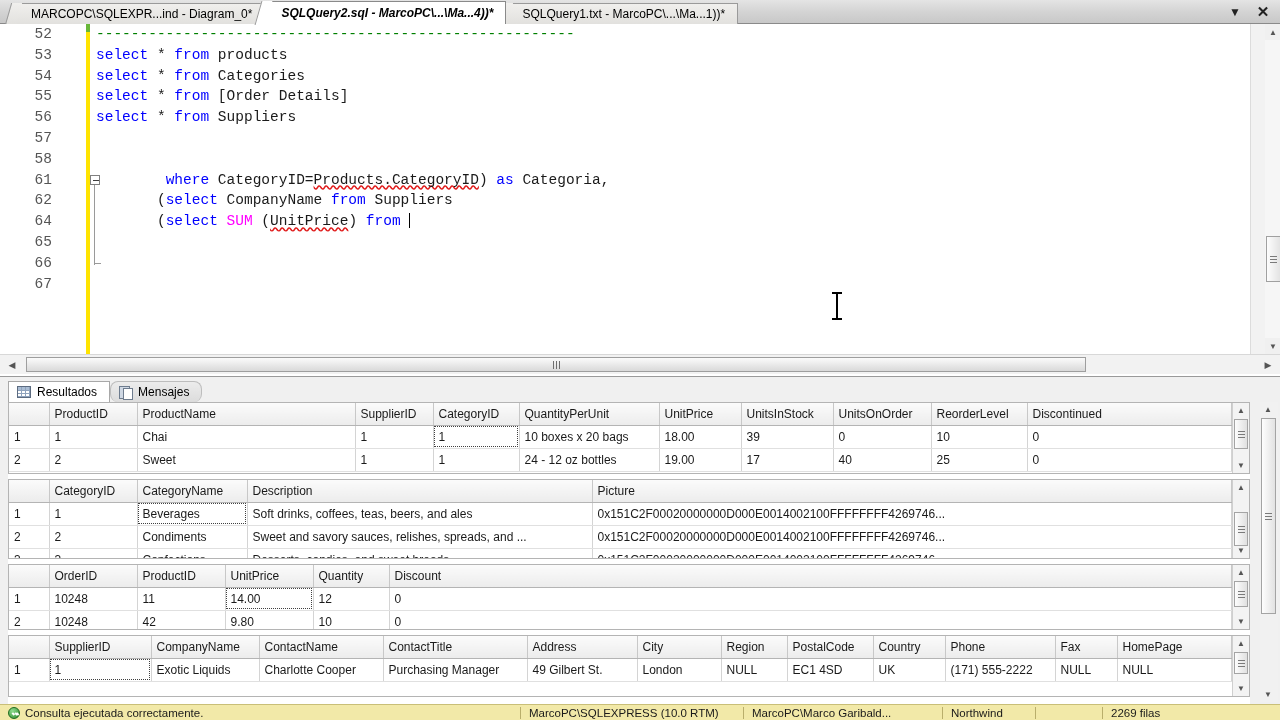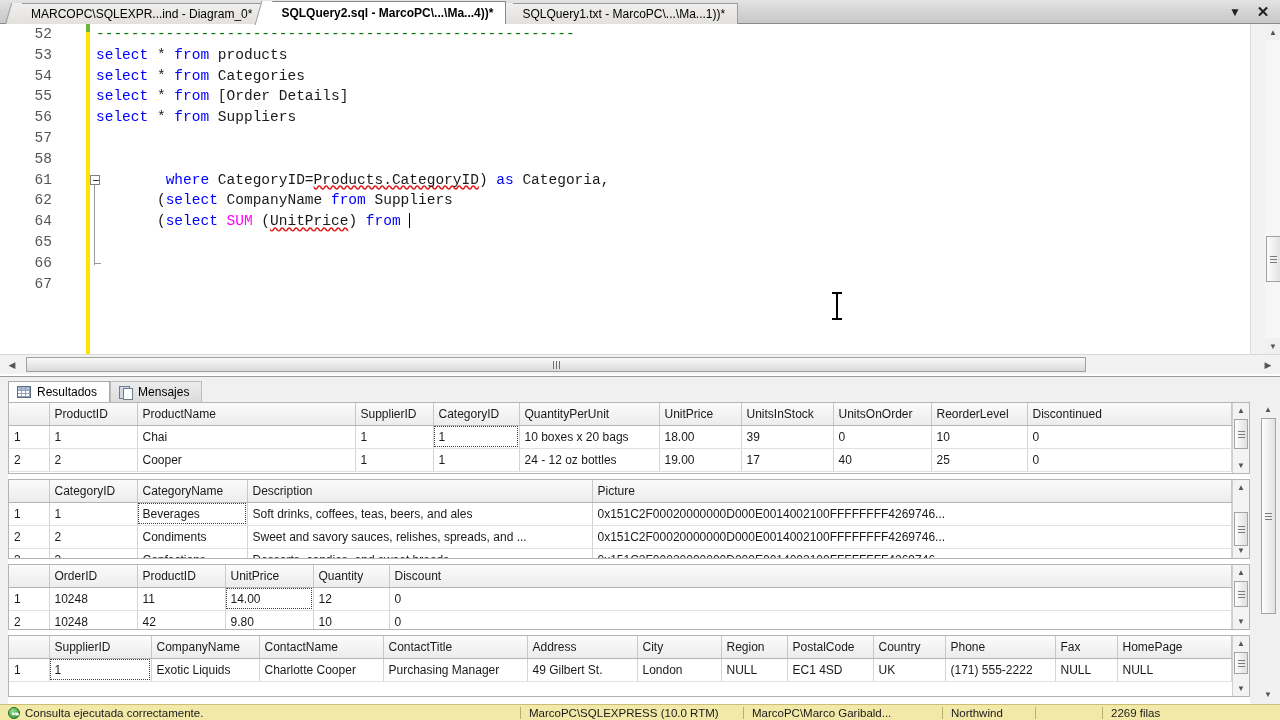--- a/index.html
+++ b/index.html
@@ -44,20 +44,21 @@
     border-left: 1px solid #9a9a9a;
     transform: skewX(-16deg);
     z-index: -1;
   }
   .tab.active {
     background: #ffffff;
     height: 23px; line-height: 22px;
     font-weight: bold;
     border-color: #8a8a8a;
     z-index: 3;
+    font-style: italic;
   }
   .tab.active::before { background:#ffffff; height:24px; }
   .win-controls {
     position: absolute; right: 2px; top: 2px;
     display: flex; gap: 10px; align-items: center;
     height: 20px; padding: 0 6px;
   }
   .win-btn { width: 18px; height: 18px; display:flex; align-items:center; justify-content:center; color:#222; }
 
   
@@ -179,21 +180,21 @@
     background: #f0f0f0;
     border-top: 1px solid #9a9a9a;
   }
   .rtabs { position: absolute; top: 3px; left: 8px; display: flex; align-items: flex-end; height: 22px; }
   .rtab {
     height: 21px; display:flex; align-items:center; gap:6px;
     padding: 0 12px 0 8px; font-size: 12px;
     background: transparent; border: 1px solid transparent; border-bottom:none;
   }
   .rtab.active { background:#fff; border-color:#a8a8a8; }
-  .rtab.inactive { background: linear-gradient(to bottom,#ececec,#dcdcdc); border-color:#bdbdbd; }
+  .rtab.inactive { background: linear-gradient(to bottom,#ececec,#dcdcdc); border-color:#bdbdbd;border-radius:8px; }
   .ico-grid {
     width:14px; height:12px; border:1px solid #5c6b80; background:#fff;
     display:grid; grid-template-columns:1fr 1fr 1fr; grid-template-rows:4px 1fr 1fr;
   }
   .ico-grid span { border-right:1px solid #8fa3bd; border-bottom:1px solid #8fa3bd; }
   .ico-grid span:nth-child(-n+3){ background:#aabdd4; }
   .ico-msg {
     position:relative; width:13px; height:13px;
   }
   .ico-msg::before {
@@ -427,21 +428,21 @@
                   <td class="">10 boxes x 20 bags</td>
                   <td class="">18.00</td>
                   <td class="">39</td>
                   <td class="">0</td>
                   <td class="">10</td>
                   <td class="">0</td>
                 </tr>
                 <tr>
                   <td class="rowh">2</td>
                   <td class="">2</td>
-                  <td class="">Cooper</td>
+                  <td class="">Sweet</td>
                   <td class="">1</td>
                   <td class="sel">1</td>
                   <td class="">24 - 12 oz bottles</td>
                   <td class="">19.00</td>
                   <td class="">17</td>
                   <td class="">40</td>
                   <td class="">25</td>
                   <td class="">0</td>
                 </tr>
               </tbody>

